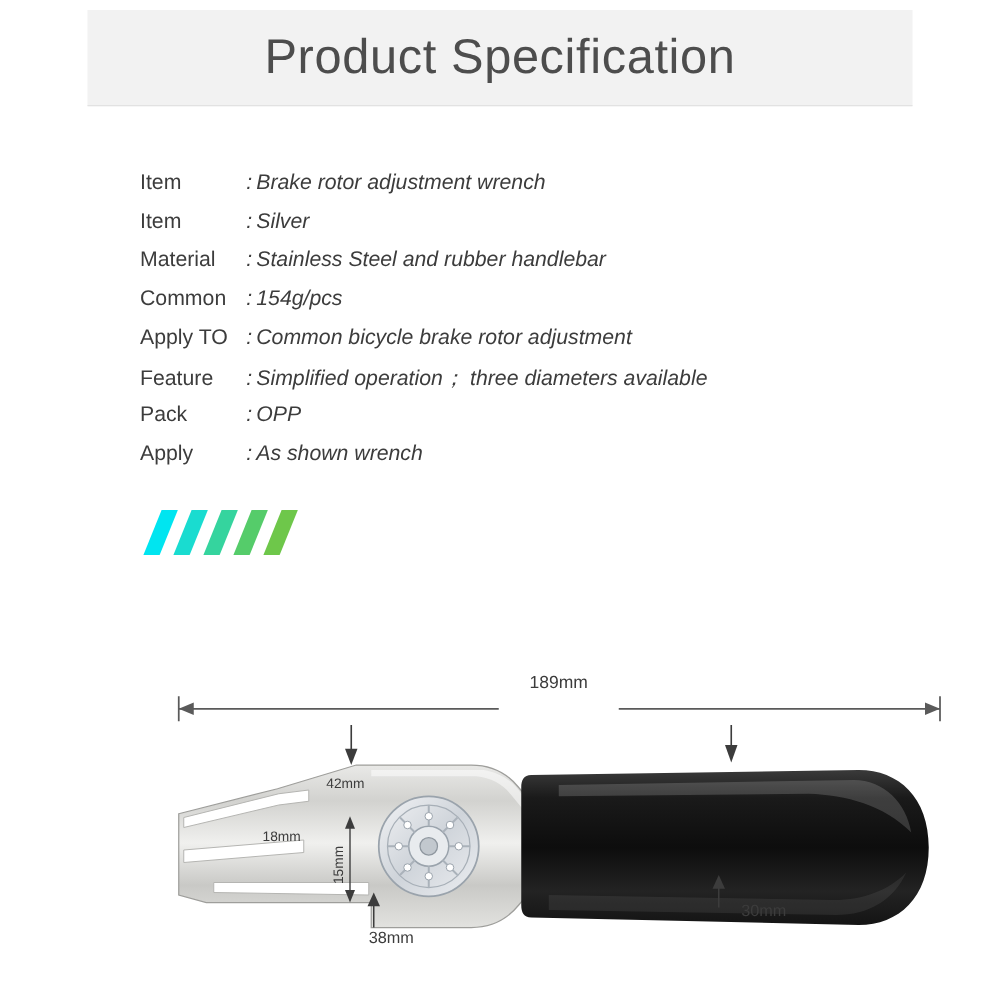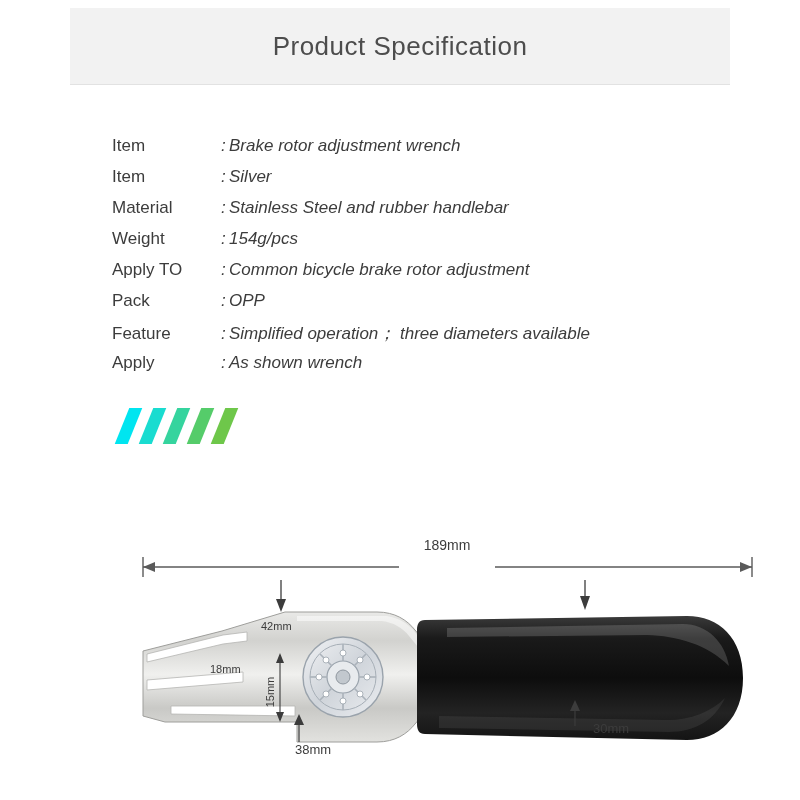--- a/index.html
+++ b/index.html
@@ -34,40 +34,39 @@
   }
   .header-title {
     position: absolute;
     left: 0;
     top: 0;
     width: 800px;
     height: 76px;
     display: flex;
     align-items: center;
     justify-content: center;
-    font-size: 26px;
+    font-size: 39px;
     color: #4d4d4d;
     font-weight: 400;
     letter-spacing: 0.5px;
   }
 
   
   .spec {
     position: absolute;
     left: 112px;
     top: 136px;
     width: 600px;
   }
   .spec-row {
     display: flex;
     align-items: baseline;
     height: 31px;
     font-size: 17px;
     color: #3c3c3c;
-    gap: 24px;
   }
   .spec-key {
     width: 85px;
     flex: 0 0 85px;
     white-space: nowrap;
   }
   .spec-val {
     white-space: nowrap;
     font-style: italic;
   }
@@ -128,37 +127,37 @@
     <div class="spec-key">Item</div>
     <div class="spec-val"><span class="colon">:</span><span>Silver</span></div>
   </div>
 
   <div class="spec-row">
     <div class="spec-key">Material</div>
     <div class="spec-val"><span class="colon">:</span><span>Stainless Steel and rubber handlebar</span></div>
   </div>
 
   <div class="spec-row">
-    <div class="spec-key">Weight</div>
+    <div class="spec-key">Common</div>
     <div class="spec-val"><span class="colon">:</span><span>154g/pcs</span></div>
   </div>
 
   <div class="spec-row">
     <div class="spec-key">Apply TO</div>
     <div class="spec-val"><span class="colon">:</span><span>Common bicycle brake rotor adjustment</span></div>
   </div>
 
   <div class="spec-row">
+    <div class="spec-key">Feature</div>
+    <div class="spec-val"><span class="colon">:</span><span>Simplified operation； three diameters available</span></div>
+  </div>
+
+  <div class="spec-row">
     <div class="spec-key">Pack</div>
     <div class="spec-val"><span class="colon">:</span><span>OPP</span></div>
-  </div>
-
-  <div class="spec-row">
-    <div class="spec-key">Feature</div>
-    <div class="spec-val"><span class="colon">:</span><span>Simplified operation； three diameters available</span></div>
   </div>
 
   <div class="spec-row">
     <div class="spec-key">Apply</div>
     <div class="spec-val"><span class="colon">:</span><span>As shown wrench</span></div>
   </div>
 
 </div>
 
 <div class="stripes">

